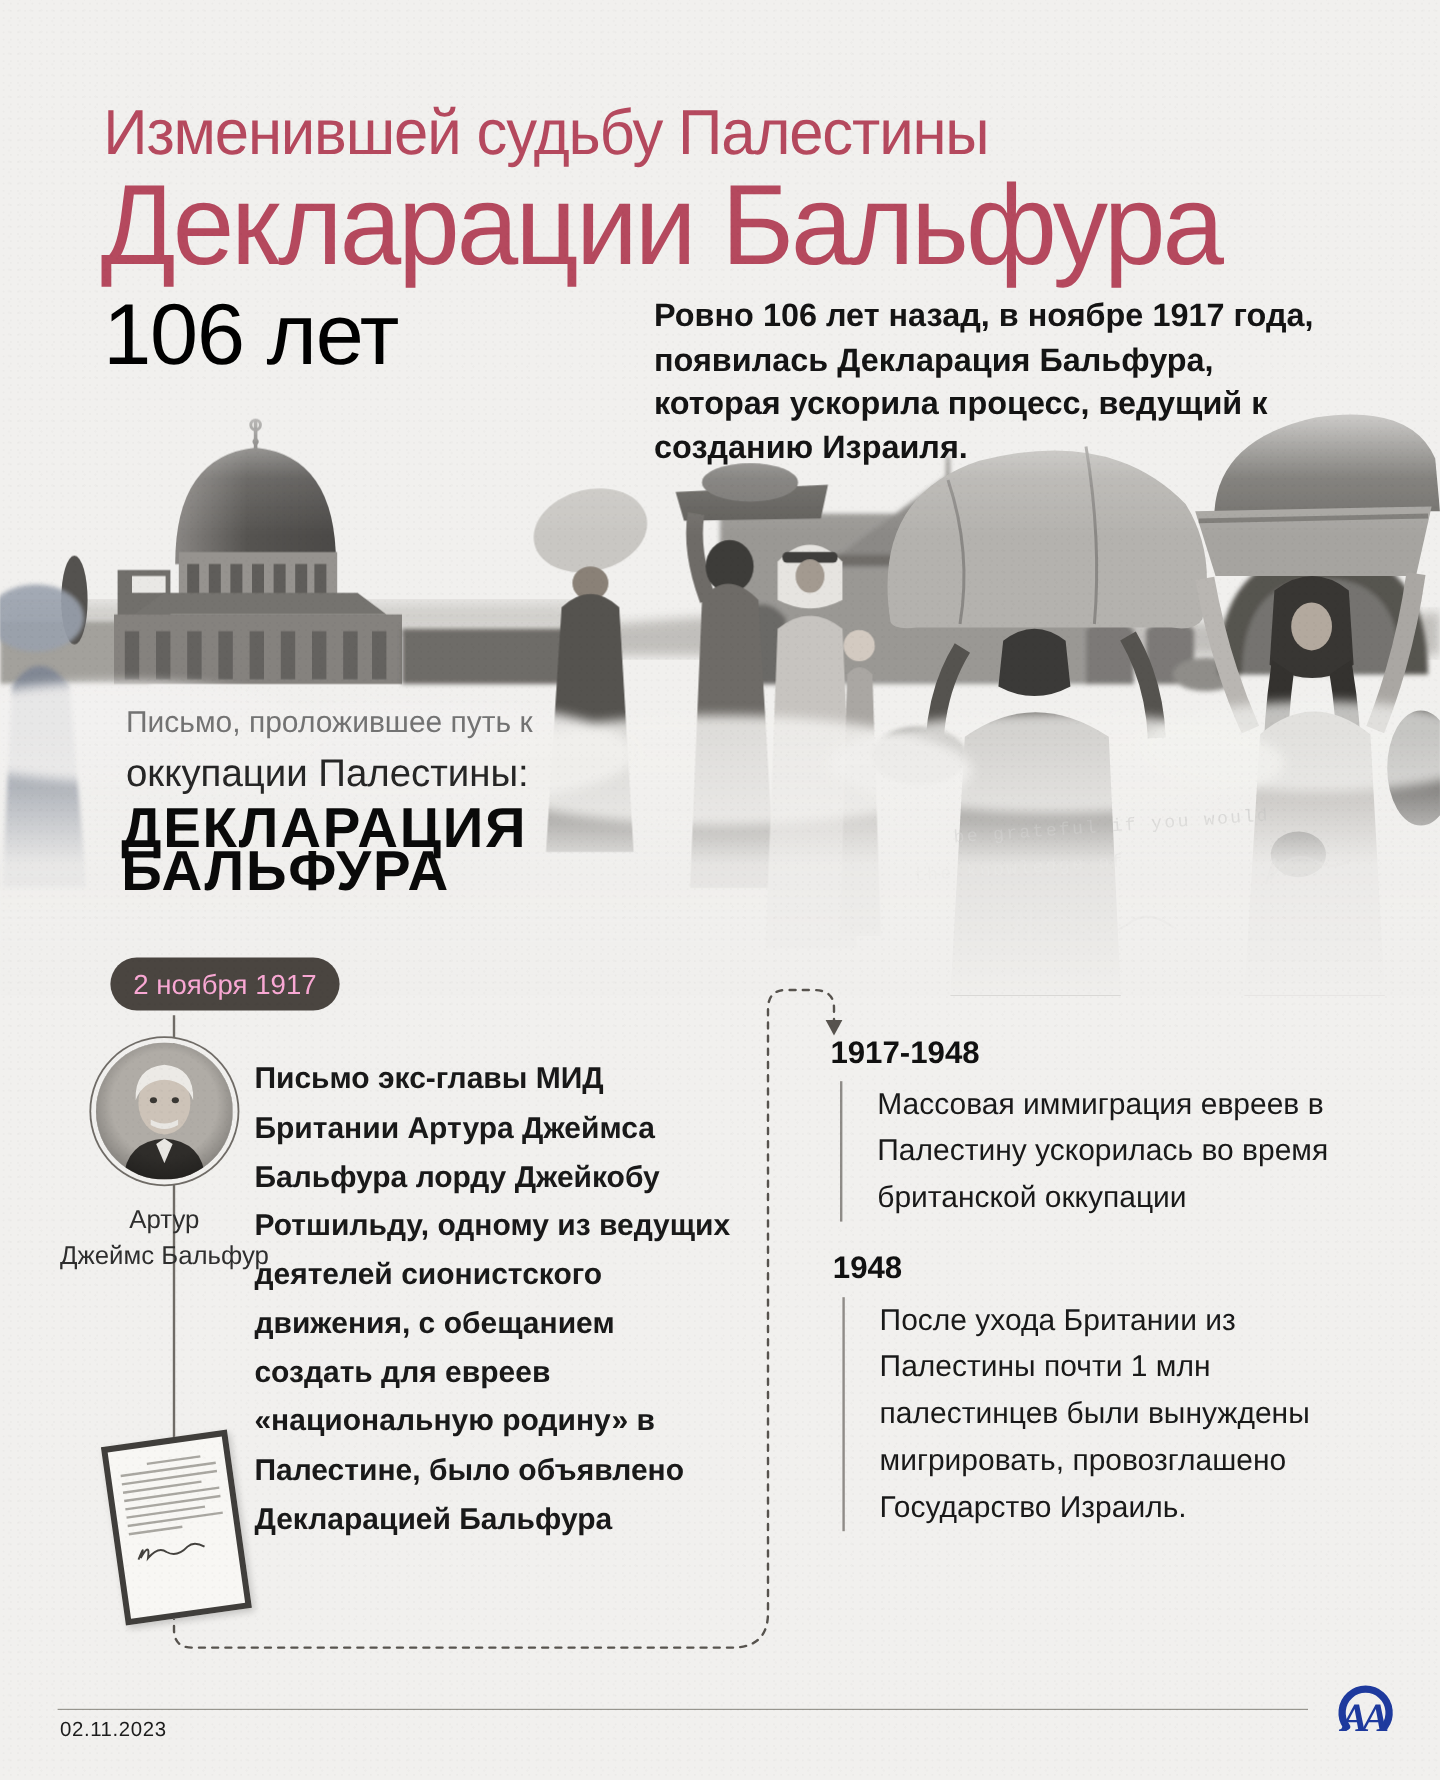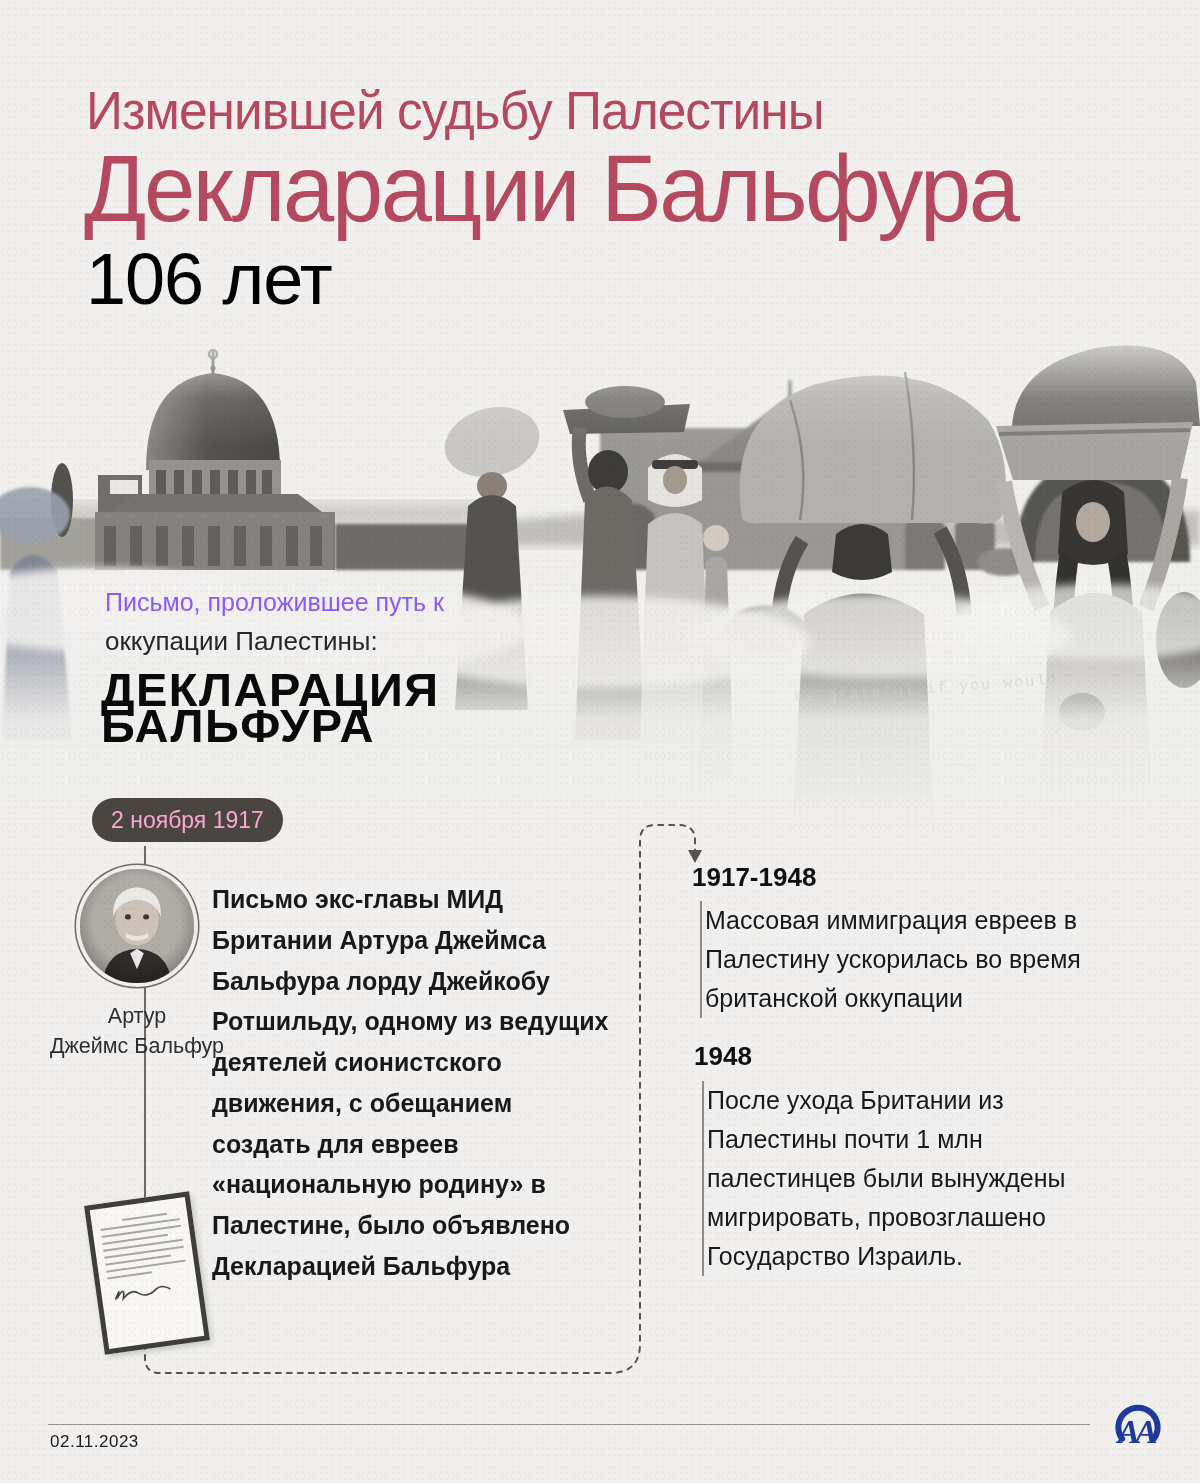--- a/index.html
+++ b/index.html
@@ -13,22 +13,22 @@
   
   .kicker{left:86px; top:80px; font-size:53px; letter-spacing:-1px; color:#b5495e;
           transform:scaleX(.97); transform-origin:left top; white-space:nowrap; z-index:4;}
   .main-title{left:84px; top:134px; font-size:95px; letter-spacing:-2.5px; color:#b5495e;
           transform:scaleX(.97); transform-origin:left top; white-space:nowrap; z-index:4;}
   .years{left:86px; top:238px; font-size:72px; letter-spacing:-1px; color:#000000; white-space:nowrap; z-index:4;}
   .intro{left:545px; top:245px; width:568px; font-size:27px; line-height:1.36; color:#141414; z-index:4; font-weight:600;}
   
   .photo{left:0; top:310px; width:1200px; height:520px; z-index:1;}
   
-  .lead1{left:105px; top:588px; font-size:25px; color:#8b5cf6; z-index:4;}
-  .lead2{left:105px; top:626px; font-size:26px; color:#262626; z-index:4;}
+  .lead1{left:105px; top:588px; font-size:25px; color:#737373; z-index:4;}
+  .lead2{left:105px; top:626px; font-size:32px; color:#262626; z-index:4;}
   .big-line{left:101px; font-size:47px; font-weight:800; letter-spacing:1.5px; color:#0a0a0a; z-index:4; white-space:nowrap;}
   .big1{top:662px;} .big2{top:698px;}
   .badge{left:92px; top:798px; height:44px; line-height:44px; padding:0 19px;
          background:#4a4540; color:#f9a8d4; font-size:23px; border-radius:22px; z-index:4; white-space:nowrap;}
   .portrait{left:80px; top:869px; width:114px; height:114px; border-radius:50%;
             overflow:hidden; z-index:5;
             box-shadow:0 0 0 4px #f1f0ee, 0 0 0 5.5px #6f6b66;}
   .portrait svg{display:block;}
   .portrait-caption{left:28px; top:1002px; width:218px; text-align:center;
             font-size:21.5px; line-height:1.38; color:#2e2e2e; z-index:5;}
@@ -37,21 +37,21 @@
   
   .doc{left:94px; top:1198px; width:82px; height:128px; background:#f8f7f4;
        border:5px solid #403e3b; transform:rotate(-8deg); z-index:5;
        box-shadow:2px 3px 6px rgba(0,0,0,.18); padding:8px 7px 4px 7px;}
   .doc .ln{height:2px; background:#a9a7a1; margin:5px 1px;}
   .doc .ln.short{width:55%;} .doc .ln.mid{width:80%;}
   
   .t-period{font-size:26px; font-weight:700; color:#111; z-index:4; white-space:nowrap;}
   .t1p{left:692px; top:862px;} .t2p{left:694px; top:1041px;}
   .t-text{width:387px; font-size:25px; line-height:1.56; color:#191919;
-          border-left:2px solid #8f8c88; padding-left:3px; z-index:4;}
+          border-left:2px solid #8f8c88; padding-left:29px; z-index:4;}
   .t1t{left:700px; top:901px;} .t2t{left:702px; top:1081px;}
   
   .connectors{left:0; top:0; width:1200px; height:1483px; z-index:2; pointer-events:none;}
   
   .footer-line{left:48px; top:1424px; width:1042px; height:1px; background:#98968f; z-index:4;}
   .footer-date{left:50px; top:1432px; font-size:17px; letter-spacing:.5px; color:#1c1c1c; z-index:4;}
   .logo{left:1110px; top:1394px; width:56px; height:56px; z-index:4;}
   
   .noise{inset:0; z-index:9; pointer-events:none; opacity:.45;
     background-image:radial-gradient(rgba(0,0,0,.055) 1px, transparent 1.2px),
@@ -224,20 +224,21 @@
 
   <svg class="abs connectors" viewBox="0 0 1200 1483" aria-hidden="true">
     <line x1="145" y1="846" x2="145" y2="1200" stroke="#6f6b66" stroke-width="2"></line>
     <path d="M145,1322 L145,1358 Q145,1373 160,1373 L610,1373 Q640,1373 640,1344 L640,841 Q640,825 655,825 L678,825 Q695,825 695,840 L695,850" fill="none" stroke="#57534e" stroke-width="2" stroke-dasharray="5,6" stroke-linecap="round"></path>
     <polygon points="688,850 702,850 695,863" fill="#57534e"></polygon>
   </svg>
 
   <div class="abs kicker">Изменившей судьбу Палестины</div>
   <div class="abs main-title">Декларации Бальфура</div>
   <div class="abs years">106 лет</div>
+  <div class="abs intro">Ровно 106 лет назад, в ноябре 1917 года, появилась Декларация Бальфура, которая ускорила процесс, ведущий к созданию Израиля.</div>
 
   <div class="abs lead1">Письмо, проложившее путь к</div>
   <div class="abs lead2">оккупации Палестины:</div>
   <div class="abs big-line big1">ДЕКЛАРАЦИЯ</div>
   <div class="abs big-line big2">БАЛЬФУРА</div>
   <div class="abs badge">2 ноября 1917</div>
 
   <div class="abs portrait">
     <svg viewBox="0 0 100 100" width="114" height="114">
       <rect width="100" height="100" fill="#b0aca6"></rect>

